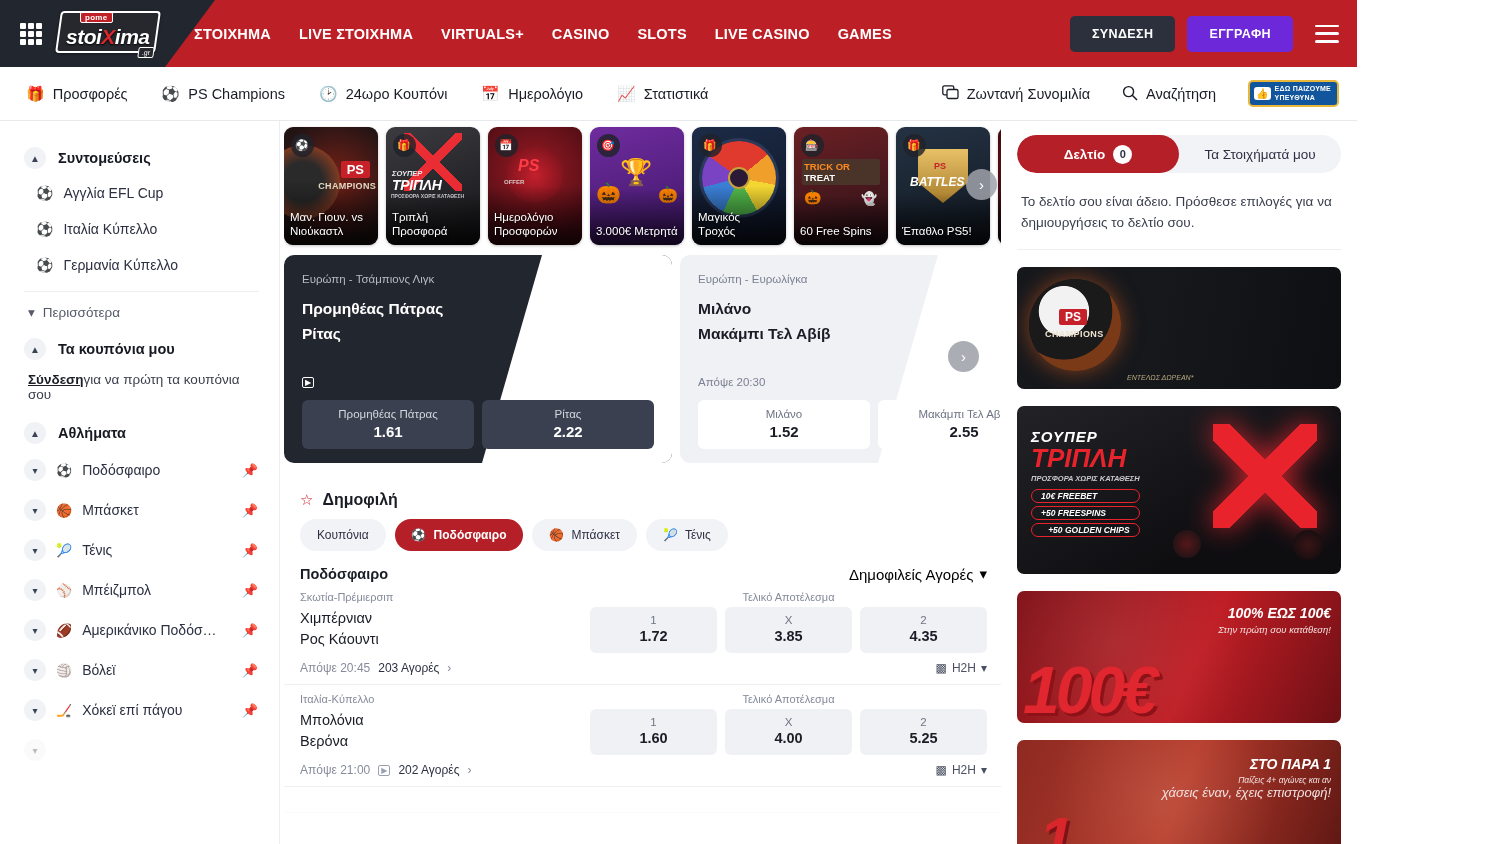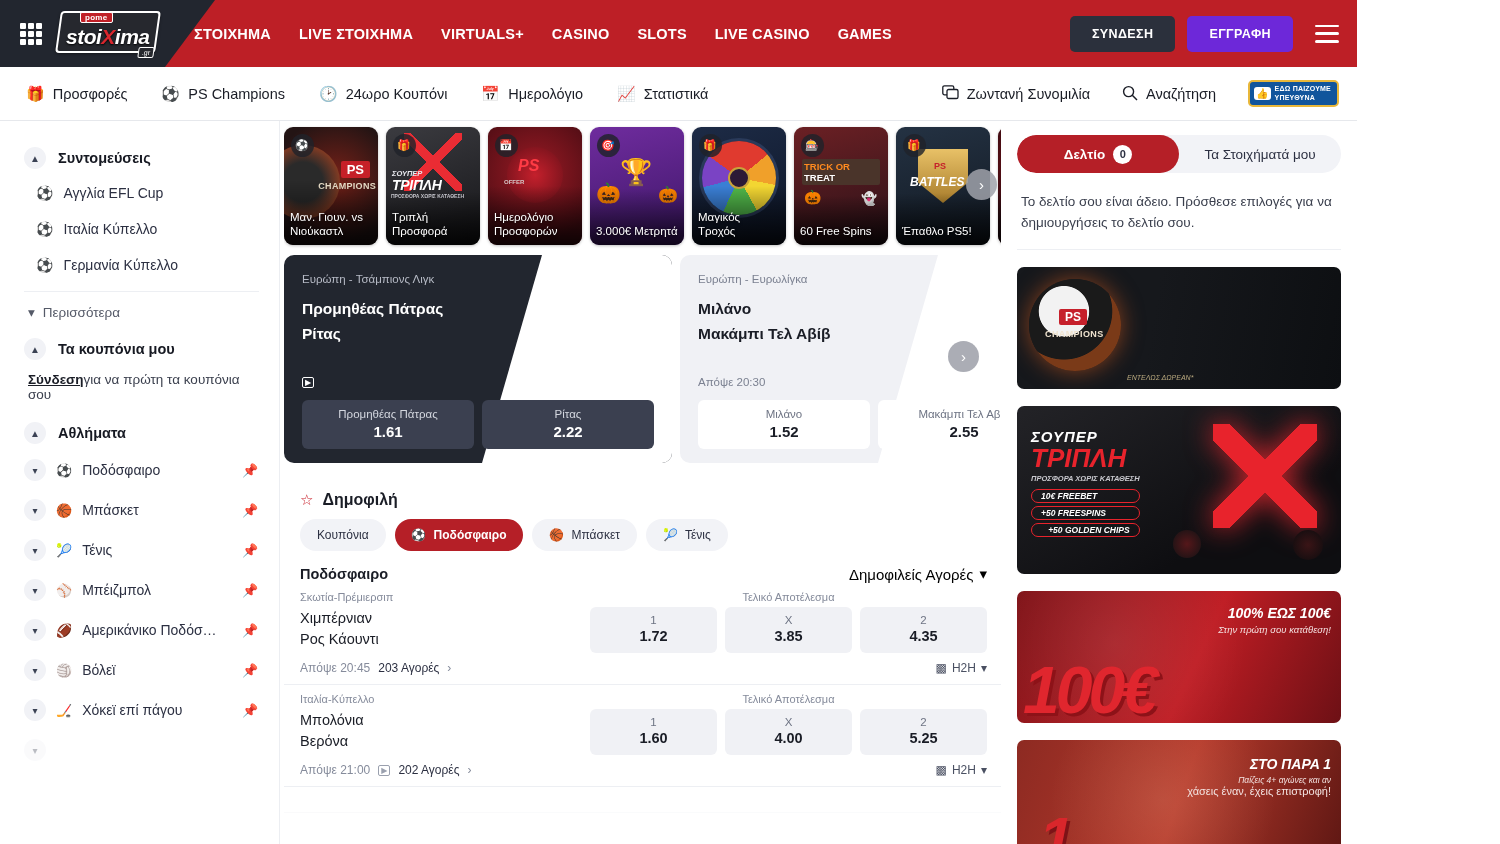--- a/index.html
+++ b/index.html
@@ -764,18 +764,18 @@
       </div>
 
       <div class="banner" style="height:120px">
         <div class="bart" style="background:linear-gradient(110deg,#8d2a22,#b5392b 50%,#5e1713);">
           <div style="position:absolute;inset:0;opacity:.3;background:radial-gradient(circle at 45% 50%, rgba(255,210,170,.5), transparent 60%);"></div>
           <div style="position:absolute;left:22px;bottom:-10px;font-size:62px;font-weight:bold;font-style:italic;color:#d9262b;text-shadow:3px 3px 0 #7d1317;line-height:62px;">1</div>
         </div>
         <div class="bnr-txt" style="right:10px;top:16px;text-align:right;">
           <div style="font-size:14px;font-weight:bold;font-style:italic;color:#fff;">ΣΤΟ ΠΑΡΑ 1</div>
           <div style="font-size:8.5px;font-style:italic;color:#f3e2e0;margin-top:3px;">Παίζεις 4+ αγώνες και αν</div>
-          <div style="font-size:11px;color:#f3e2e0;">χάσεις έναν, έχεις επιστροφή!</div>
+          <div style="font-size:13px;font-style:italic;color:#f3e2e0;">χάσεις έναν, έχεις επιστροφή!</div>
         </div>
       </div>
     </aside>
   </div>
 </div>
 
 </body></html>

